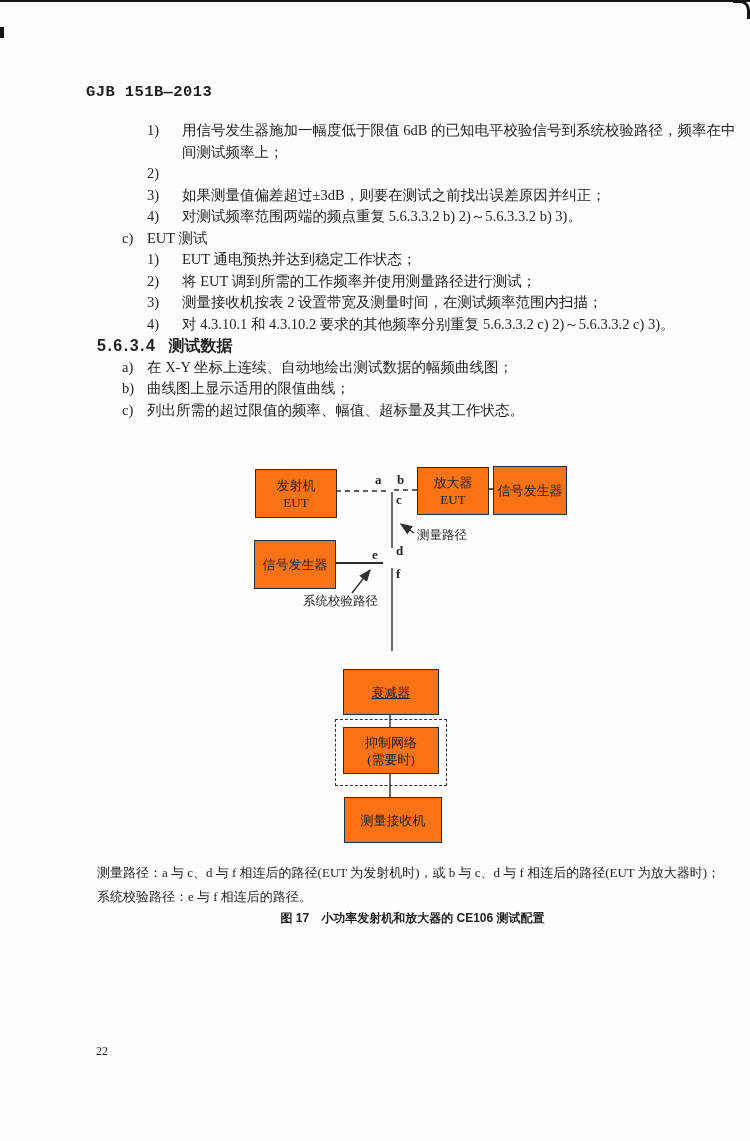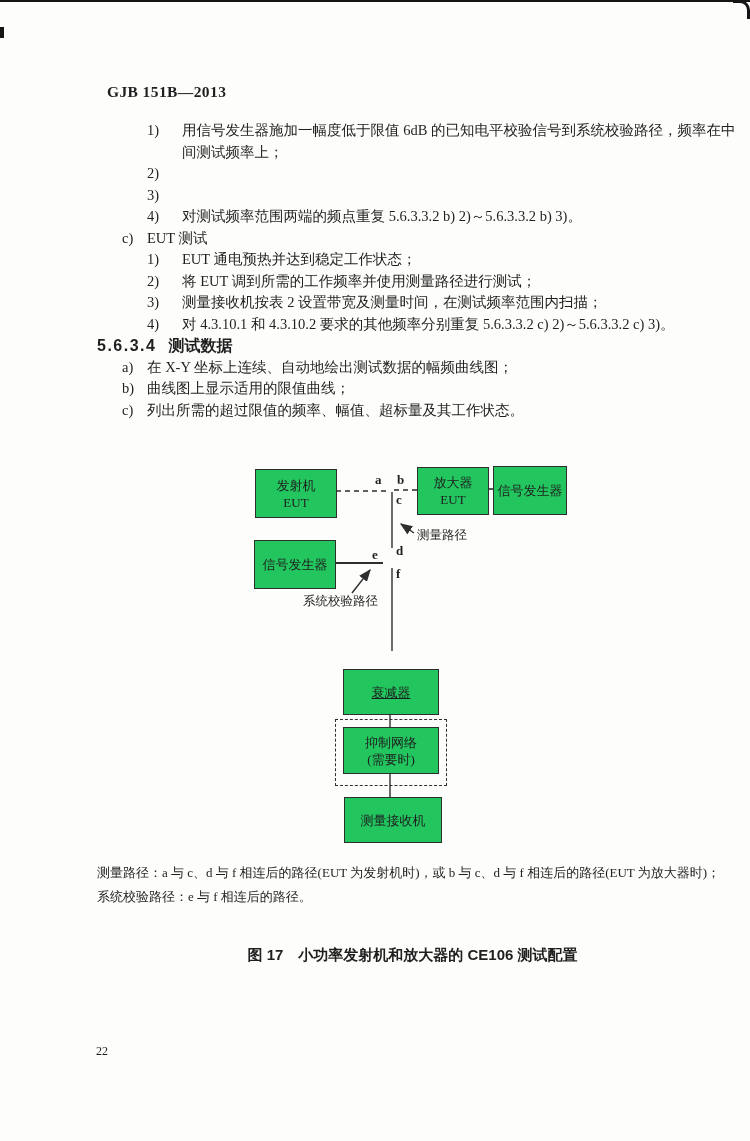--- a/index.html
+++ b/index.html
@@ -7,49 +7,49 @@
     width:750px;height:1141px;position:relative;overflow:hidden;
     background:#fdfdfb;color:#1f1f1f;
     font-family:"Liberation Serif","DejaVu Serif",serif;
   }
   
   .scan-top{position:absolute;top:0;left:0;width:750px;height:2px;background:#151515;}
   .scan-corner-tr{position:absolute;top:0;right:0;width:14px;height:16px;
     border-right:3px solid #151515;border-top:3px solid #151515;border-top-right-radius:10px;}
   .scan-left-dash{position:absolute;top:27px;left:0;width:4px;height:11px;background:#151515;}
 
-  .doc-header{position:absolute;top:83px;left:107px;font-size:15.5px;font-weight:bold;
-    font-family:Liberation Serif, serif;letter-spacing:.4px;}
+  .doc-header{position:absolute;top:83px;left:86px;font-size:15.5px;font-weight:bold;
+    font-family:Liberation Mono, monospace;letter-spacing:.4px;}
 
   .text-block{position:absolute;top:120px;left:97px;width:640px;}
   .ln{position:relative;height:21.5px;line-height:21.5px;font-size:14.5px;white-space:nowrap;}
   .ln .no{position:absolute;}
   .ln .tx{position:absolute;}
   .l1 .no{left:25px;} .l1 .tx{left:50px;}
   .l2 .no{left:50px;} .l2 .tx{left:85px;}
   .cont2 .tx{left:85px;}
   .cont1 .tx{left:25px;}
   .sect{position:relative;height:21.5px;line-height:21.5px;
     font-family:"Liberation Sans","DejaVu Sans",sans-serif;font-weight:bold;font-size:16px;}
   .sect .no{letter-spacing:1.5px;}
   .sect .ttl{margin-left:12px;}
 
   
   .figure{position:absolute;top:455px;left:0;width:750px;height:405px;}
   .fig-svg{position:absolute;top:0;left:0;}
   .fbox{position:absolute;border:1.5px solid #2e2e2e;display:flex;flex-direction:column;
     align-items:center;justify-content:center;text-align:center;
-    font-size:13px;line-height:17px;background:#22c55e;}
+    font-size:13px;line-height:17px;background:#f97316;}
   .fbox.dashed{border:1.5px dashed #2e2e2e;background:transparent;}
   .flabel{position:absolute;font-size:13px;font-weight:600;line-height:13px;}
   .plabel{position:absolute;font-size:12.5px;line-height:13px;}
 
   .fig-note{position:absolute;left:97px;font-size:13px;white-space:nowrap;}
   .fig-caption{position:absolute;top:910px;left:85px;width:655px;text-align:center;
-    font-family:"Liberation Sans","DejaVu Sans",sans-serif;font-weight:bold;font-size:15px;margin-top:36px;}
+    font-family:"Liberation Sans","DejaVu Sans",sans-serif;font-weight:bold;font-size:12px;}
 
   .page-number{position:absolute;top:1044px;left:96px;font-size:12px;}
 </style>
 </head>
 <body>
 
 <div class="scan-top"></div>
 <div class="scan-corner-tr"></div>
 <div class="scan-left-dash"></div>
 
@@ -61,20 +61,21 @@
       <span class="tx">用信号发生器施加一幅度低于限值 6dB 的已知电平校验信号到系统校验路径，频率在中</span>
     </div>
   <div class="ln cont2">
       <span class="tx">间测试频率上；</span>
     </div>
   <div class="ln l2">
       <span class="no">2)</span>
     </div>
   <div class="ln l2">
       <span class="no">3)</span>
+      <span class="tx">如果测量值偏差超过±3dB，则要在测试之前找出误差原因并纠正；</span>
     </div>
   <div class="ln l2">
       <span class="no">4)</span>
       <span class="tx">对测试频率范围两端的频点重复 5.6.3.3.2 b) 2)～5.6.3.3.2 b) 3)。</span>
     </div>
   <div class="ln l1">
       <span class="no">c)</span>
       <span class="tx">EUT 测试</span>
     </div>
   <div class="ln l2">

